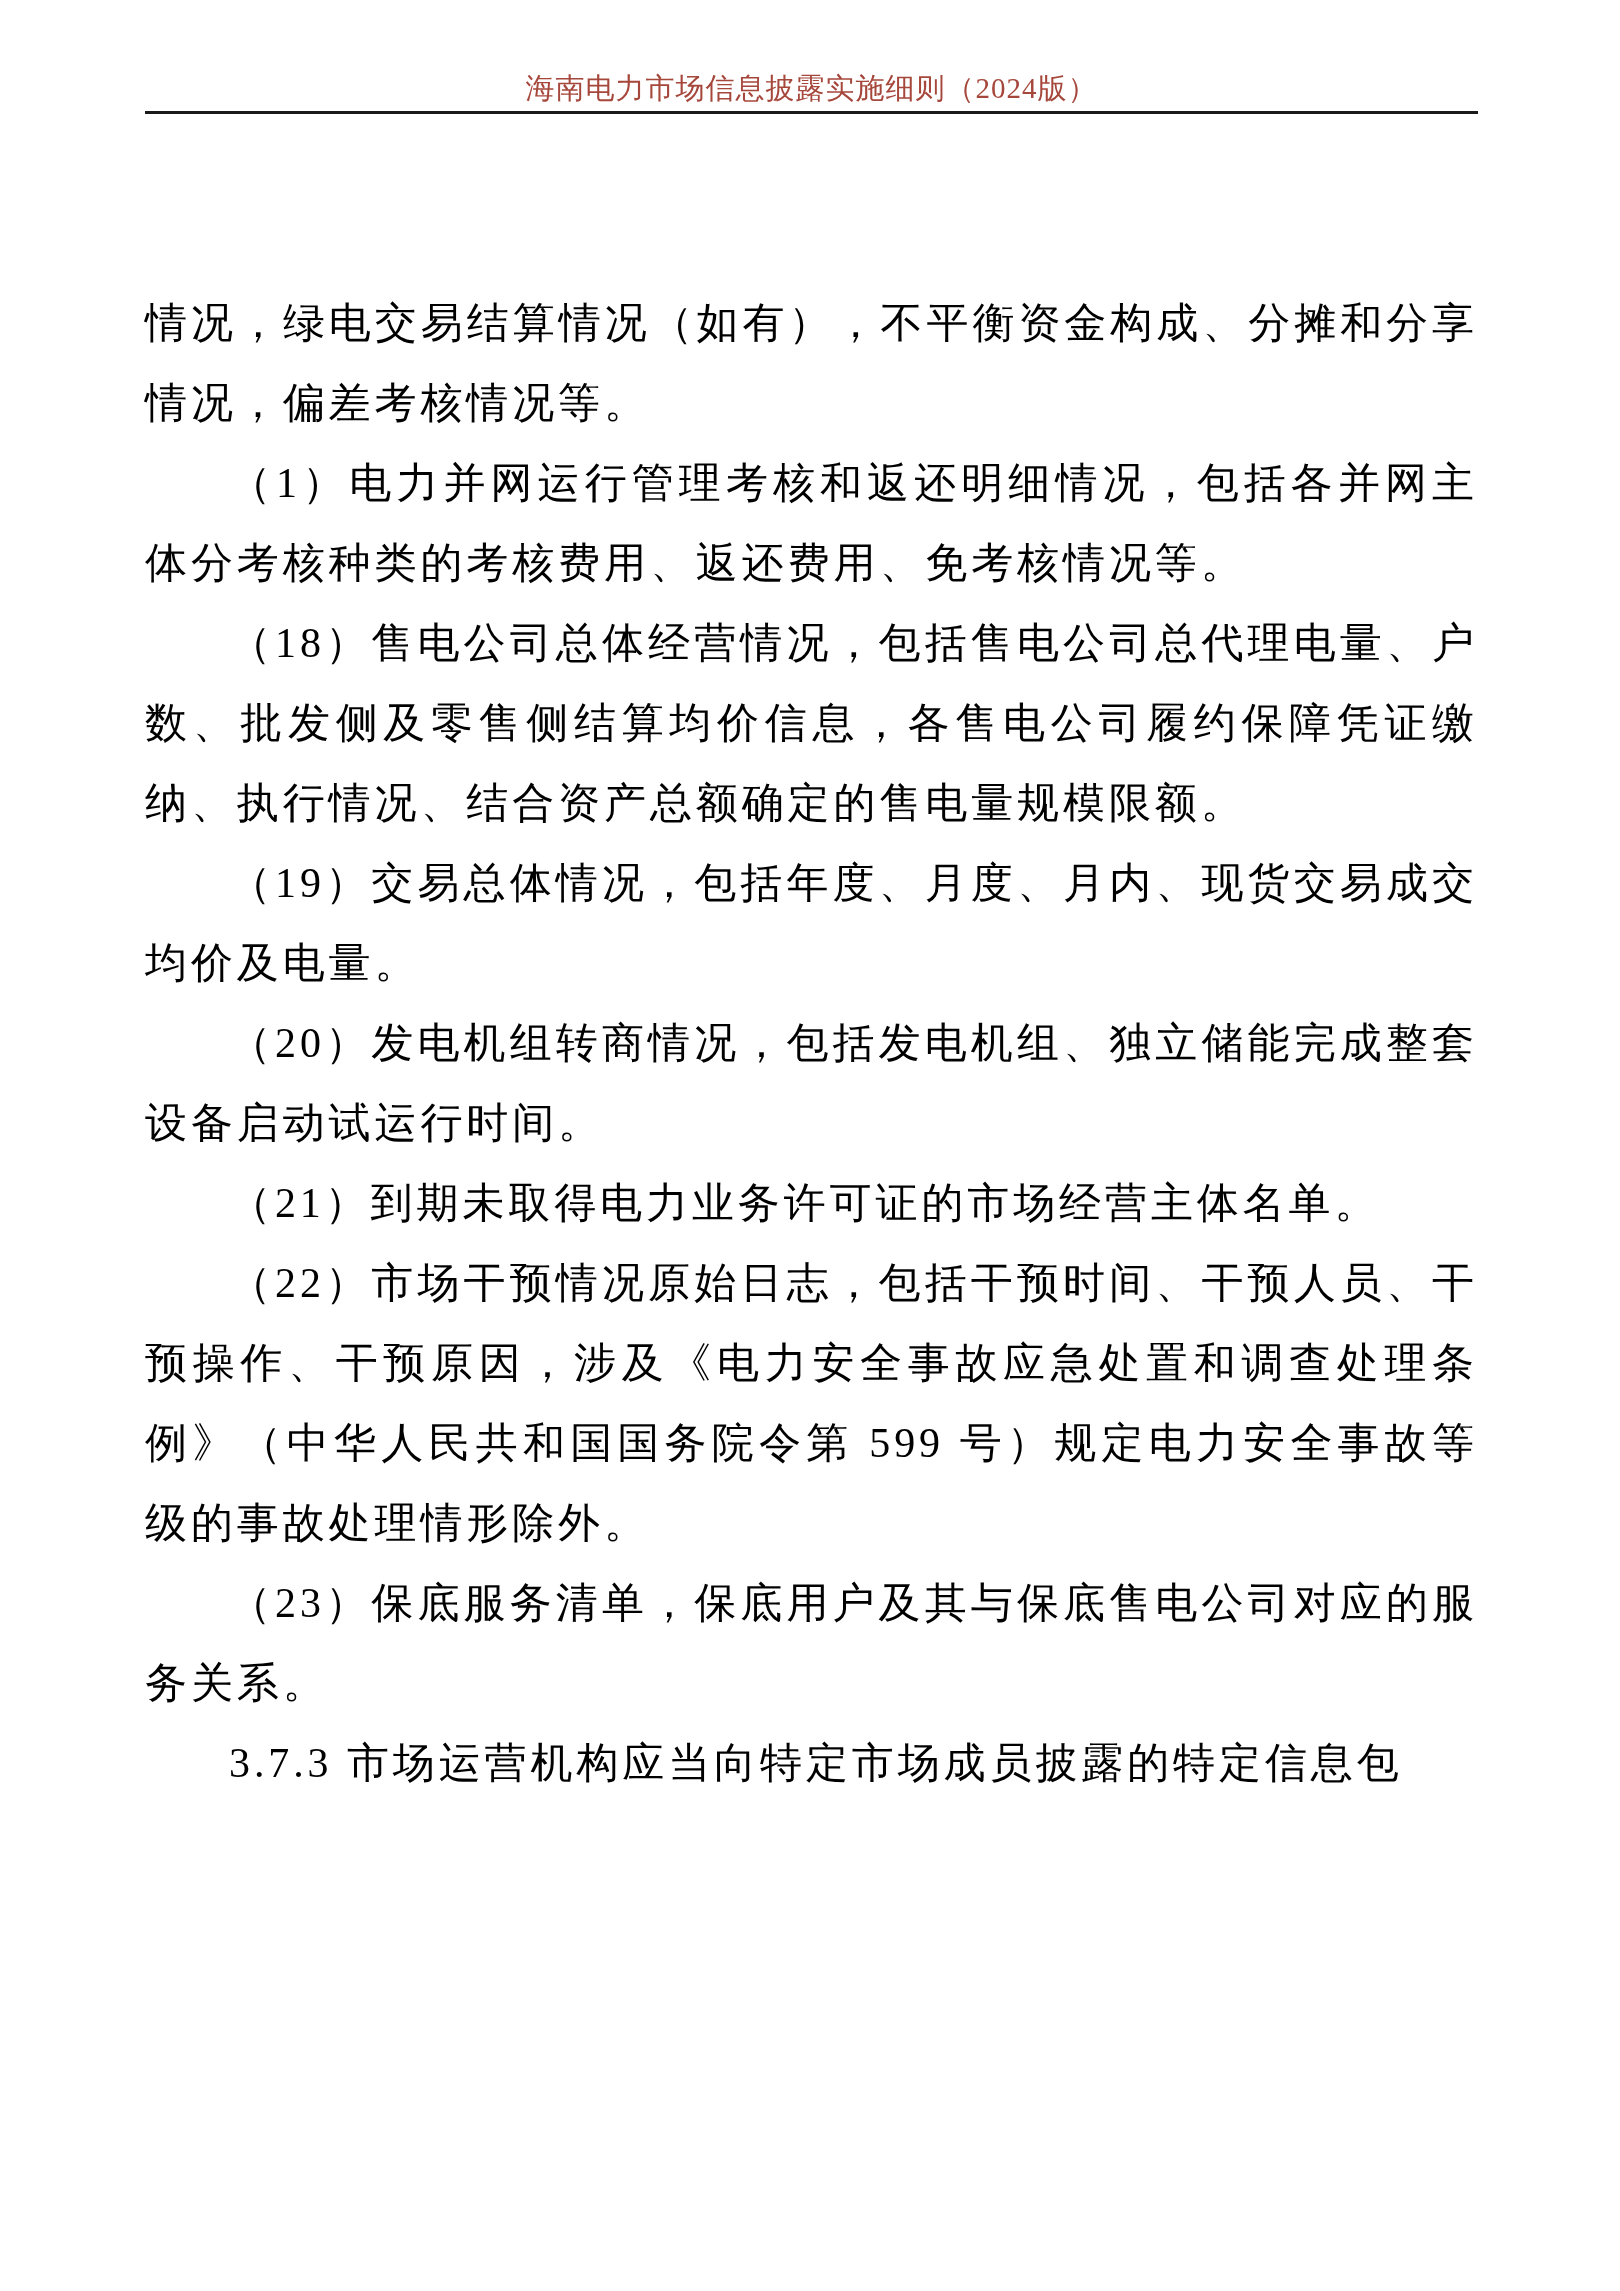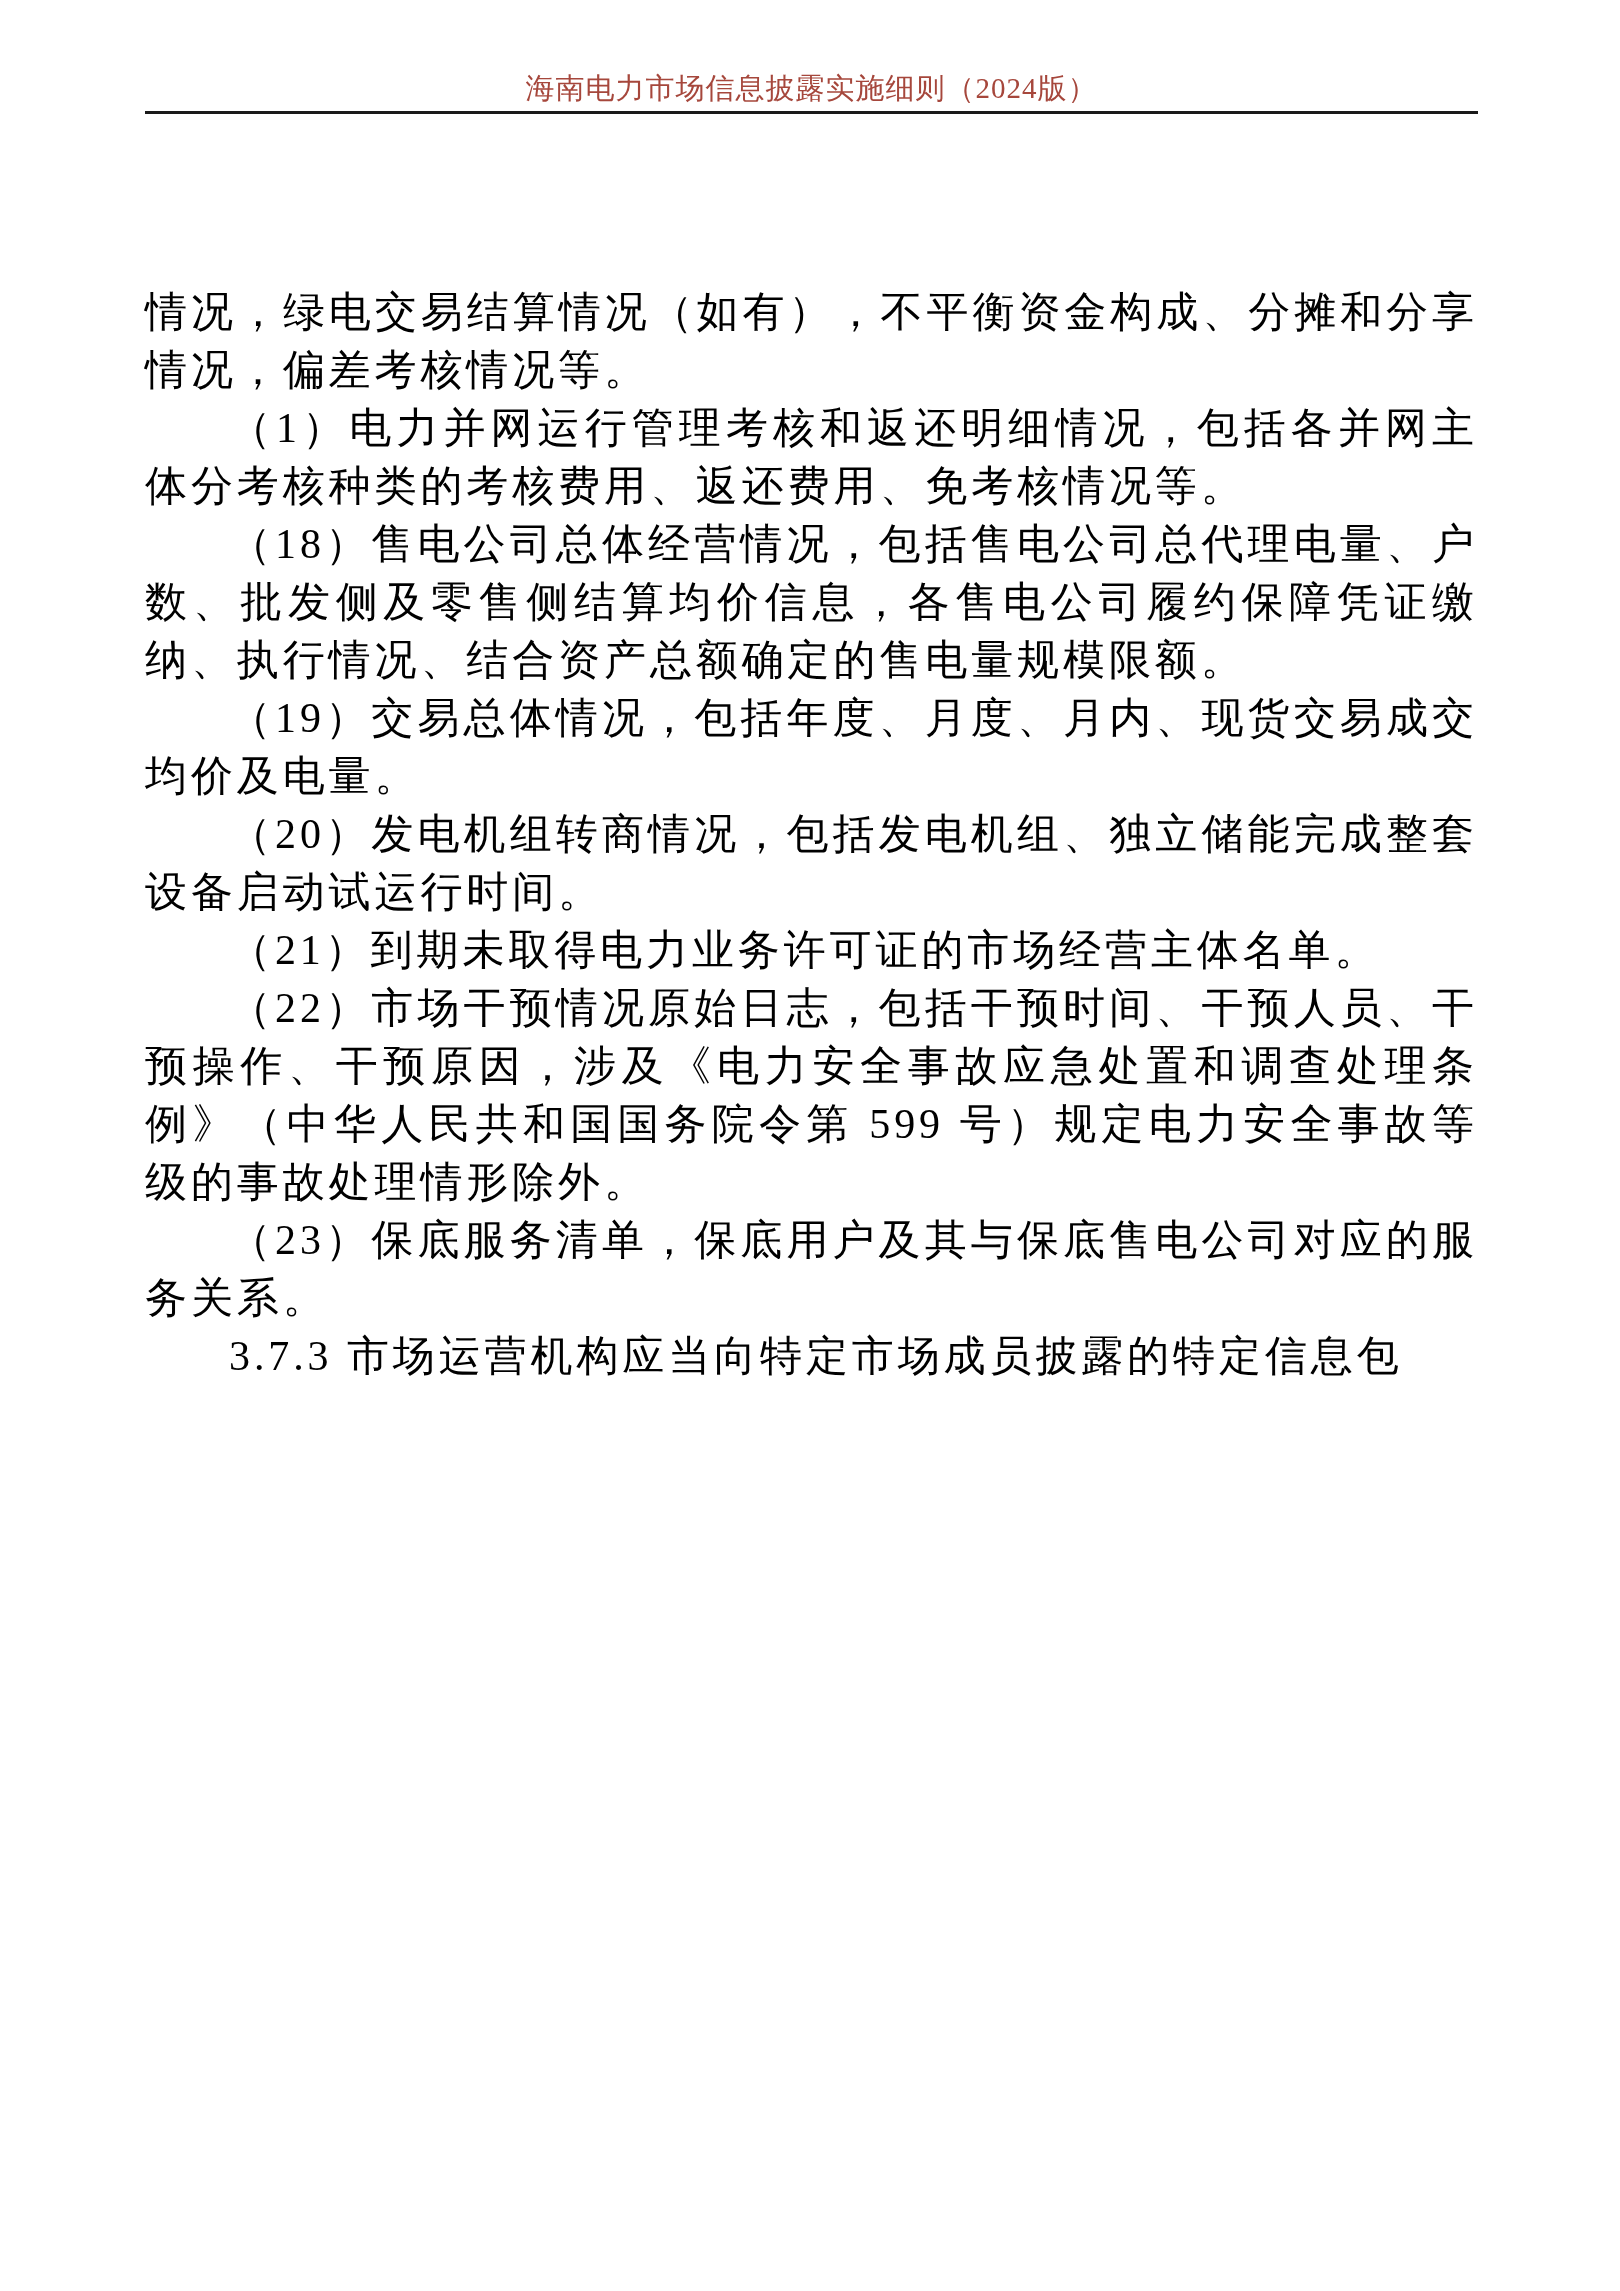--- a/index.html
+++ b/index.html
@@ -35,21 +35,21 @@
     border-top: 3.9px solid #1a1a1a;
   }
 
   .document-body {
     position: absolute;
     top: 283px;
     left: 145px;
     width: 1333px;
     color: #000000;
     font-size: 42px;
-    line-height: 58px;
+    line-height: 80px;
     letter-spacing: 3.9px;
     text-align: justify;
     text-justify: inter-character;
   }
 
   .para { margin: 0; }
   .para.indent { text-indent: 2em; }
 
   .page-footer {
     position: absolute;

